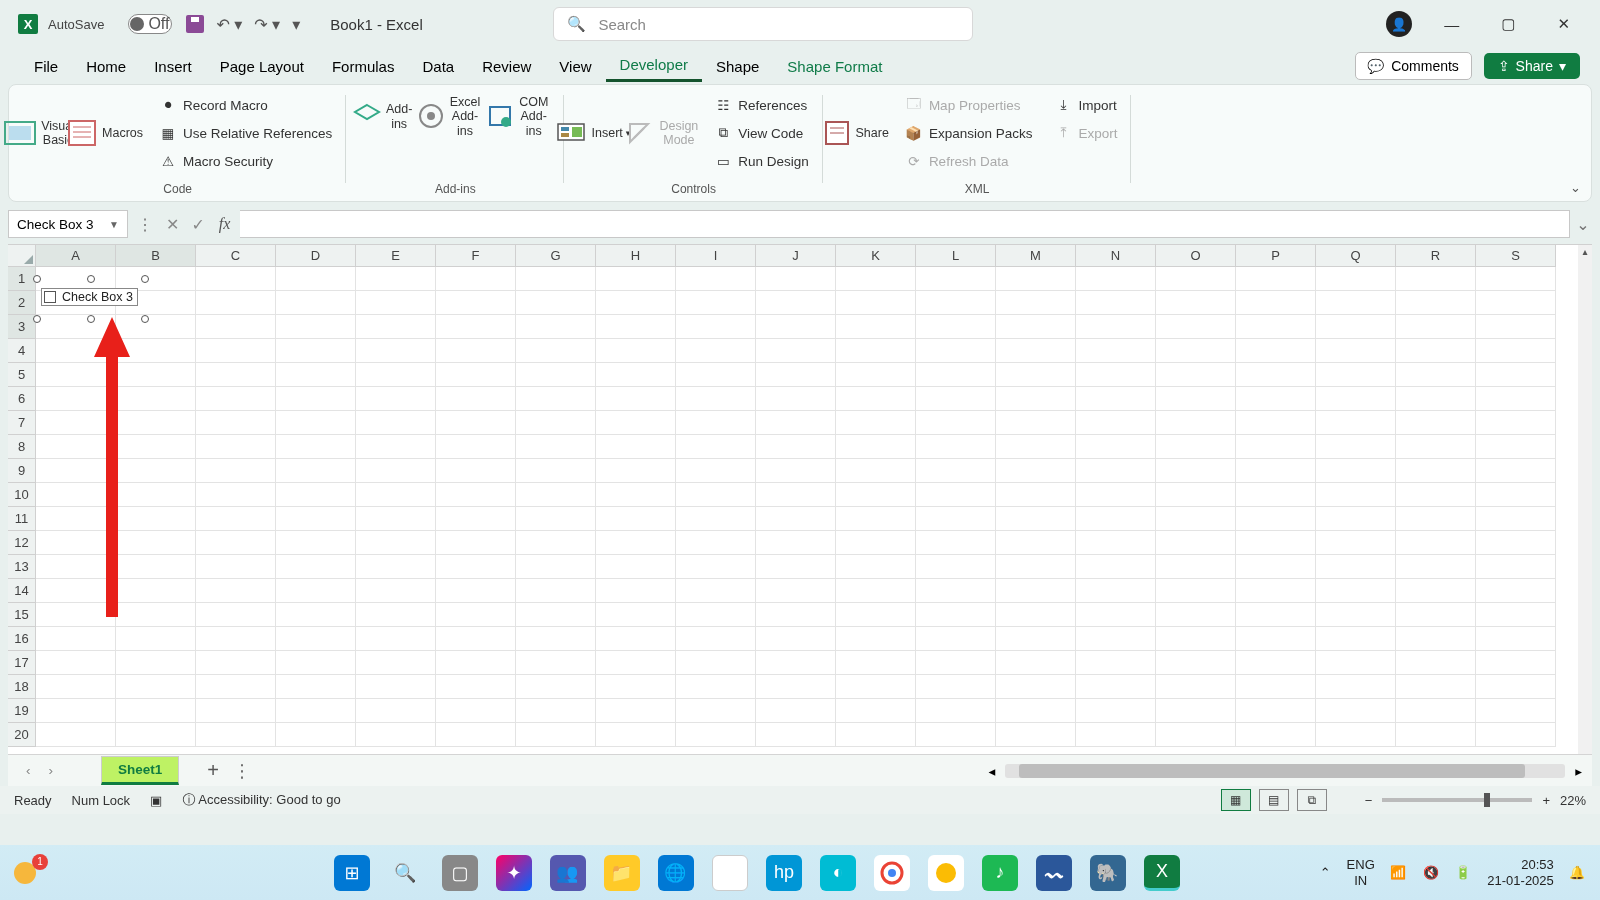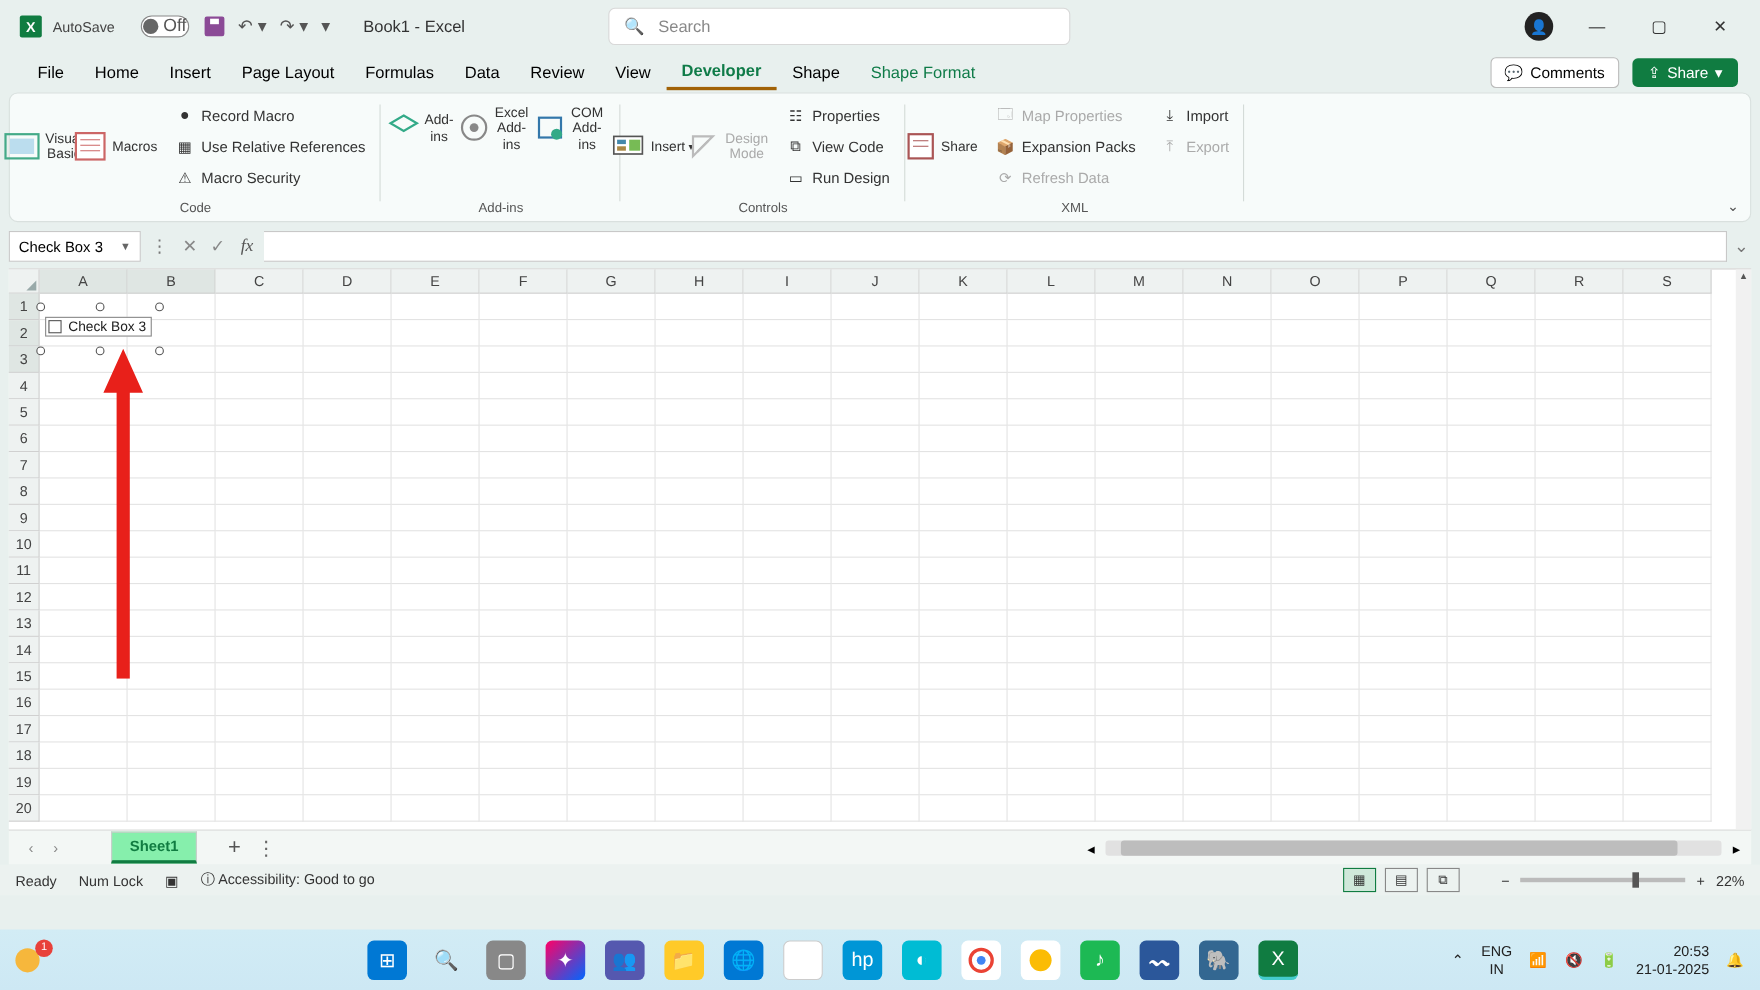--- a/index.html
+++ b/index.html
@@ -17,21 +17,21 @@
 .qat .save-icon::after{content:""; position:absolute; width:8px; height:5px; background:#fff; left:5px; top:2px;}
 .doc-title { margin-left:30px; font-size:15px; color:#333; }
 .search-box { width:420px; height:34px; background:#fff; border:1px solid #d8d8d8; border-radius:6px; margin-left:130px; display:flex; align-items:center; padding:0 14px; gap:12px; color:#888; font-size:15px; }
 .titlebar-right { margin-left:auto; display:flex; align-items:center; gap:22px; padding-right:12px; }
 .avatar { width:26px; height:26px; border-radius:50%; background:#222; color:#fff; font-size:13px; display:flex; align-items:center; justify-content:center; }
 .win-btn { font-size:15px; color:#333; padding:4px 10px; }
 
 
 .tabs { display:flex; align-items:center; height:36px; padding:0 20px; font-size:15px; }
 .tab { padding:6px 14px; color:#000000; cursor:pointer; }
-.tab.active { color:#0f7b48; border-bottom:3px solid #a16207; font-weight:700; }
+.tab.active { color:#0f7b48; border-bottom:3px solid #14532d; font-weight:400; }
 .tab.context { color:#0f7b48; }
 .tabs-right { margin-left:auto; display:flex; gap:12px; align-items:center;}
 .comments-btn { background:#fff; border:1px solid #bbb; border-radius:5px; padding:5px 12px; font-size:14px; display:flex; gap:6px; align-items:center;}
 .share-btn { background:#107c41; color:#fff; border-radius:5px; padding:5px 14px; font-size:14px; display:flex; gap:6px; align-items:center;}
 
 
 .ribbon { height:118px; background:#f7fbfa; border:1px solid #d9e0de; border-radius:8px; margin:0 8px; display:flex; position:relative; }
 .group { display:flex; flex-direction:column; align-items:center; padding:6px 10px 2px; position:relative;}
 .group::after { content:""; position:absolute; right:0; top:10px; bottom:18px; width:1px; background:#d4dbd8;}
 .group:last-of-type::after { display:none; }
@@ -75,21 +75,21 @@
 .sel-handle { width:8px; height:8px; border:1px solid #555; border-radius:50%; background:#fff; position:absolute; }
 .checkbox-inner { position:absolute; left:4px; top:9px; display:flex; align-items:center; gap:6px; font-size:12.5px; color:#222; border:1px solid #888; padding:1px 4px 1px 2px; background:#fff;}
 .checkbox-inner .box { width:12px; height:12px; border:1px solid #555; background:#fff; }
 
 
 .red-arrow { position:absolute; left:84px; top:72px; width:40px; height:300px; pointer-events:none; }
 
 
 .sheetbar { height:32px; display:flex; align-items:center; margin:0 8px; background:#f3f7f5; border-top:1px solid #d4d4d4; font-size:13.5px;}
 .sheet-nav { display:flex; gap:18px; padding:0 18px; color:#888;}
-.sheet-tab { padding:5px 16px; background:#86efac; border:1px solid #ccc; border-bottom:3px solid #107c41; color:#107c41; font-weight:600; margin-left:30px;}
+.sheet-tab { padding:5px 16px; background:#bef264; border:1px solid #ccc; border-bottom:3px solid #107c41; color:#107c41; font-weight:600; margin-left:30px;}
 .sheet-add { margin-left:28px; color:#555; font-size:20px; }
 .sheet-scroll { margin-left:auto; display:flex; align-items:center; gap:10px; padding-right:10px; flex:1; justify-content:flex-end;}
 .sheet-scroll .track{ width:560px; height:14px; background:#e1e1e1; border-radius:3px; position:relative;}
 .sheet-scroll .thumb{ position:absolute; left:14px; right:40px; top:0; bottom:0; background:#bdbdbd; border-radius:3px;}
 .menu-dots{color:#666;padding:0 14px;font-size:18px;}
 
 
 .status { height:28px; display:flex; align-items:center; padding:0 14px; font-size:13px; color:#333; gap:20px; background:#ecf2f0;}
 .status .views { margin-left:auto; display:flex; gap:8px; }
 .view-btn { width:30px; height:22px; border:1px solid #888; display:flex; align-items:center; justify-content:center; font-size:12px; }
@@ -258,21 +258,21 @@
             <svg width="32" height="30">
               <polygon points="6,24 6,6 24,6" fill="none" stroke="#bbb" stroke-width="2"></polygon>
               <line x1="10" y1="20" x2="20" y2="10" stroke="#bbb" stroke-width="2"></line>
             </svg>
           </div>
         <span style="text-align:center;line-height:1.15">Design Mode</span>
       </div>
       <div class="stack">
         <div class="small-btn">
             <span class="ic">☷</span>
-            <span>Properties</span>
+            <span>References</span>
           </div>
         <div class="small-btn">
             <span class="ic">⧉</span>
             <span>View Code</span>
           </div>
         <div class="small-btn">
             <span class="ic">▭</span>
             <span>Run Design</span>
           </div>
       </div>

